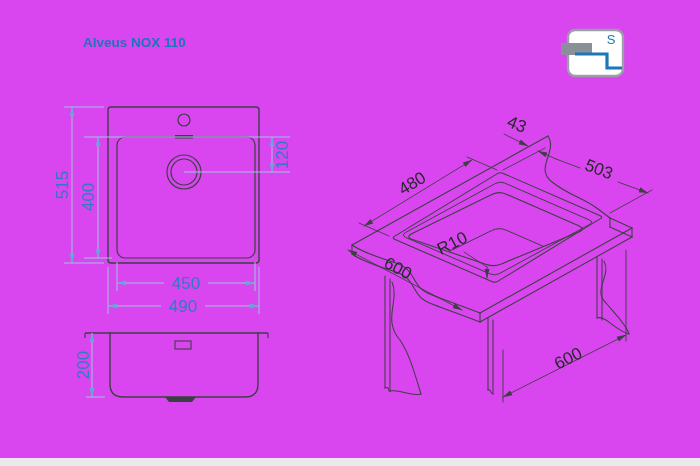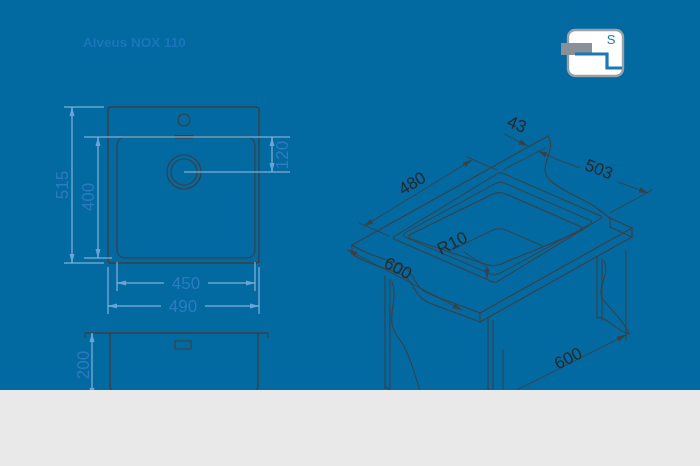--- a/index.html
+++ b/index.html
@@ -1,16 +1,16 @@
 <!DOCTYPE html>
 <html><head>
 <meta charset="utf-8">
 <style>
   html,body{margin:0;padding:0;background:#e9e9e9;font-family:"Liberation Sans",sans-serif;}
-  .page{position:relative;width:700px;height:390px;background:#0369a1;overflow:hidden;}
+  .page{position:relative;width:700px;height:458px;background:#d946ef;overflow:hidden;}
   svg{position:absolute;left:0;top:0;}
   svg text{font-family:"Liberation Sans",sans-serif;}
   .dimtext{fill:#2d7cc1;font-size:17px;}
   .isotext{fill:#26292c;font-size:17px;}
   .title-text{fill:#1a76ba;font-size:13.5px;font-weight:600;}
   .dark{stroke:#3d4043;fill:none;}
   .blue{stroke:#9dc3e0;fill:none;stroke-width:1;}
   .isodim{stroke:#3d4043;fill:none;stroke-width:0.9;}
 </style>
 </head>

